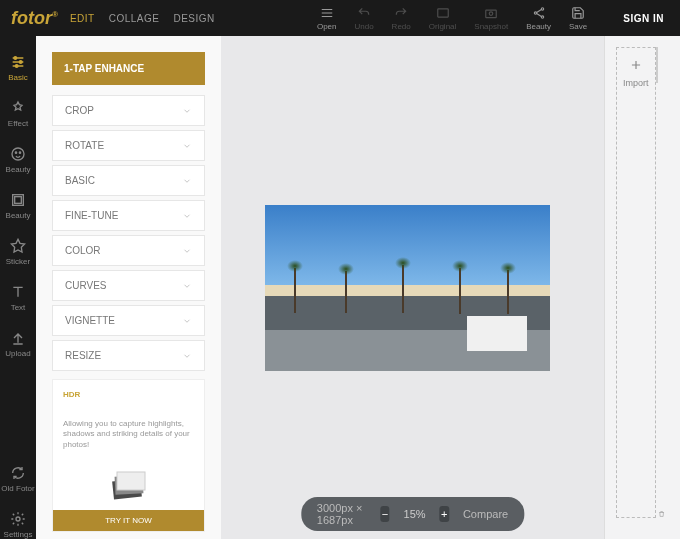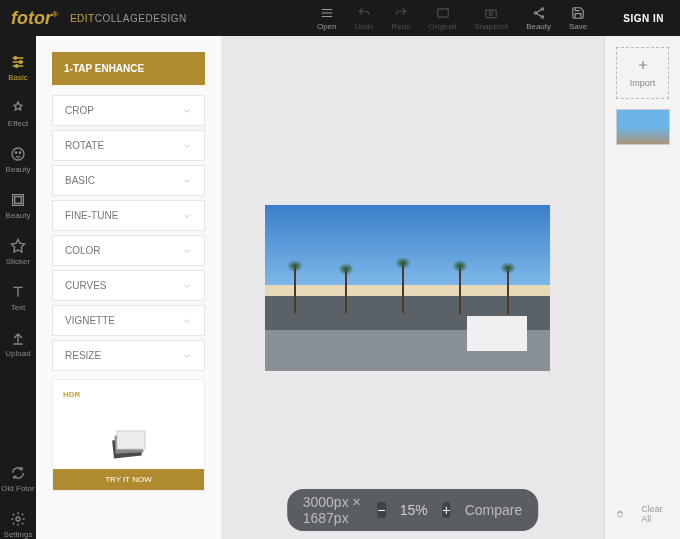--- a/index.html
+++ b/index.html
@@ -1,20 +1,20 @@
 <!DOCTYPE html>
 <html><head>
 <meta charset="utf-8">
 <style>
 *{margin:0;padding:0;box-sizing:border-box;font-family:Arial,Helvetica,sans-serif}
 body{width:680px;height:539px;overflow:hidden;background:#e8e8ea;position:relative}
 .topbar{height:36px;background:#1a1a1a;display:flex;align-items:center;color:#ccc;font-size:10px}
 .logo{font-family:Georgia,serif;font-size:18px;color:#c9a538;padding:0 12px 0 11px;font-style:italic;font-weight:bold}
 .logo sup{font-size:8px}
-.topnav{display:flex;}
+.topnav{display:flex;gap:14px}
 .topnav span{color:#999;cursor:pointer;font-size:10px;letter-spacing:.5px}
 .topnav span.active{color:#c9a538}
 .toptools{display:flex;gap:18px;margin-left:auto;padding-right:16px;align-items:center}
 .ttool{display:flex;flex-direction:column;align-items:center;gap:2px;cursor:pointer;color:#999}
 .ttool.dim{opacity:.4}
 .ttool svg{width:14px;height:14px}
 .ttool span{font-size:8px}
 .signin{color:#fff;font-size:10px;font-weight:bold;margin-left:18px;cursor:pointer;letter-spacing:.5px}
 .leftbar{position:absolute;left:0;top:36px;width:36px;height:503px;background:#1a1a1a;display:flex;flex-direction:column;align-items:center;padding-top:18px;gap:18px}
 .ltool{display:flex;flex-direction:column;align-items:center;gap:3px;cursor:pointer;color:#888}
@@ -34,28 +34,28 @@
 .canvas{position:absolute;left:221px;top:36px;right:76px;bottom:0;background:#e8e8ea}
 .photo{position:absolute;left:44px;top:169px;width:285px;height:166px;background:linear-gradient(to bottom,#4a90d9 0%,#5ba3e8 35%,#6eb5f0 50%,#d4c9a8 55%,#a8967a 60%,#6a7270 100%);overflow:hidden}
 .sky{position:absolute;top:0;left:0;right:0;height:55%;background:linear-gradient(#3a7fc9,#87bfed)}
 .beach{position:absolute;top:48%;left:0;right:0;height:8%;background:#e6d9b8}
 .lot{position:absolute;top:55%;left:0;right:0;bottom:20%;background:#5a6268}
 .road{position:absolute;bottom:0;left:0;right:0;height:25%;background:#8a9196}
 .bldg{position:absolute;bottom:12%;right:8%;width:60px;height:35px;background:#f0f0f0}
 .palm{position:absolute;width:2px;background:#4a3a2a}
 .palm::before{content:"";position:absolute;top:-8px;left:-7px;width:16px;height:12px;background:radial-gradient(ellipse at center,#2a4d1a 0%,transparent 70%)}
 .p1{left:10%;top:38%;height:45px}.p2{left:28%;top:40%;height:42px}.p3{left:48%;top:36%;height:48px}.p4{left:68%;top:38%;height:46px}.p5{left:85%;top:39%;height:44px}
-.rightbar{position:absolute;right:0;top:36px;width:76px;height:503px;background:#f3f3f4;border-left:1px solid #ddd;padding:11px;display:flex;flex-direction:column}
+.rightbar{position:absolute;right:0;top:36px;width:76px;height:503px;background:#f3f3f4;border-left:1px solid #ddd;padding:11px;display:flex;flex-direction:row}
 .import{border:1px dashed #bbb;padding:10px 6px;text-align:center;cursor:pointer;margin-bottom:10px}
 .import svg{width:14px;height:14px;color:#888}
 .import span{display:block;font-size:9px;color:#888;margin-top:2px}
 .thumb{width:54px;height:36px;background:linear-gradient(#6ab4e8 50%,#a8967a 100%);border:1px solid #ccc;cursor:pointer}
 .clearall{margin-top:auto;display:flex;align-items:center;gap:17px;justify-content:flex-end;font-size:9px;color:#999;cursor:pointer;padding:4px 0}
 .clearall svg{width:10px;height:10px}
-.bottombar{position:absolute;bottom:8px;left:50%;transform:translateX(-50%);background:#5a5e62;border-radius:16px;padding:5px 16px;display:flex;align-items:center;gap:14px;color:#ccc;font-size:14px}
+.bottombar{position:absolute;bottom:8px;left:50%;transform:translateX(-50%);background:#5a5e62;border-radius:16px;padding:5px 16px;display:flex;align-items:center;gap:14px;color:#ccc;font-size:11px}
 .dims{color:#bbb}
 .zminus,.zplus{width:16px;height:16px;background:#3f4346;border-radius:3px;display:flex;align-items:center;justify-content:center;cursor:pointer;color:#fff}
 .compare{color:#bbb;cursor:pointer}
 </style>
 </head>
 <body>
 
 <div class="topbar">
   <div class="logo"><span>fotor</span><sup>®</sup></div>
   <div class="topnav">
@@ -229,20 +229,21 @@
       </div>
       <div class="accitem">
         <span>RESIZE</span>
         <svg viewBox="0 0 24 24" fill="none" stroke="currentColor" stroke-width="2">
           <path d="M6 9l6 6 6-6"></path>
         </svg>
       </div>
     </div>
   <div class="hdrbox">
     <div class="hdrt">HDR</div>
+    <div class="hdrd">Allowing you to capture highlights, shadows and striking details of your photos!</div>
     <div class="hdrimg">
       <svg width="44" height="36" viewBox="0 0 44 36">
           <rect x="6" y="14" width="28" height="18" fill="#4a4a4a" transform="rotate(-6 20 23)"></rect>
           <rect x="8" y="10" width="28" height="18" fill="#888" transform="rotate(-3 22 19)"></rect>
           <rect x="10" y="6" width="28" height="18" fill="#eee" stroke="#ccc"></rect>
         </svg>
     </div>
     <div class="trybtn">TRY IT NOW</div>
   </div>
 </div>

